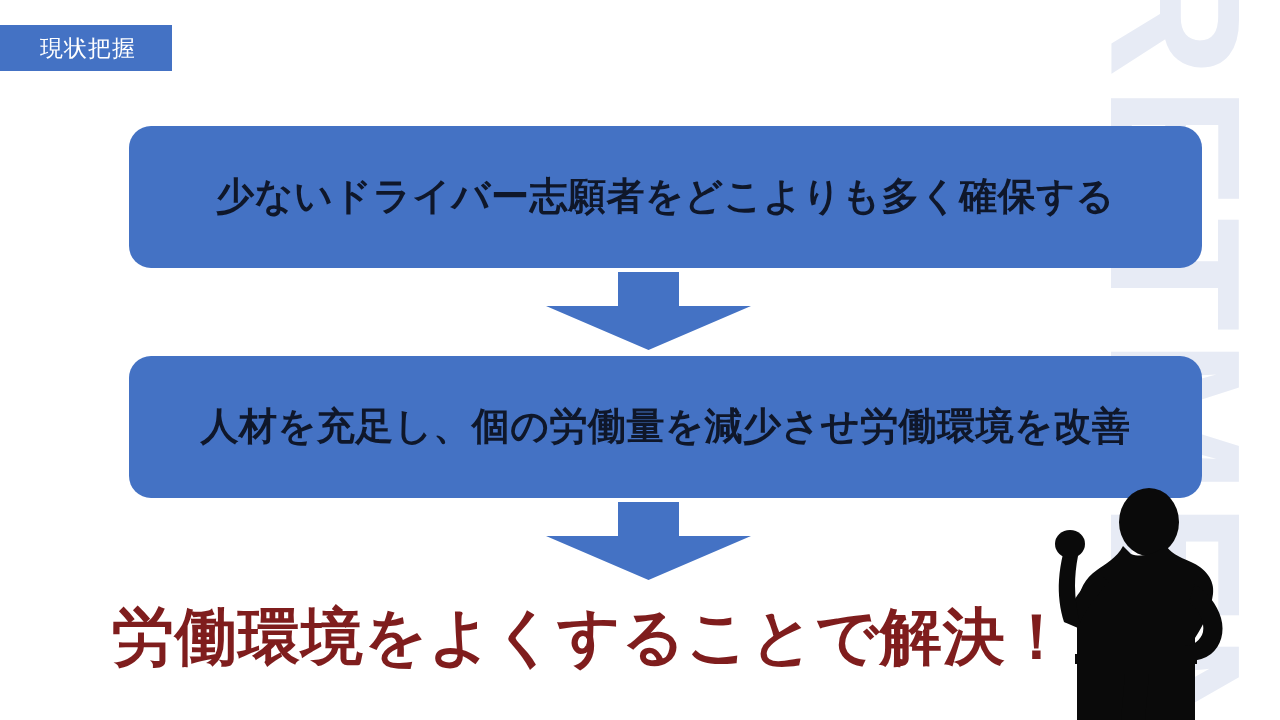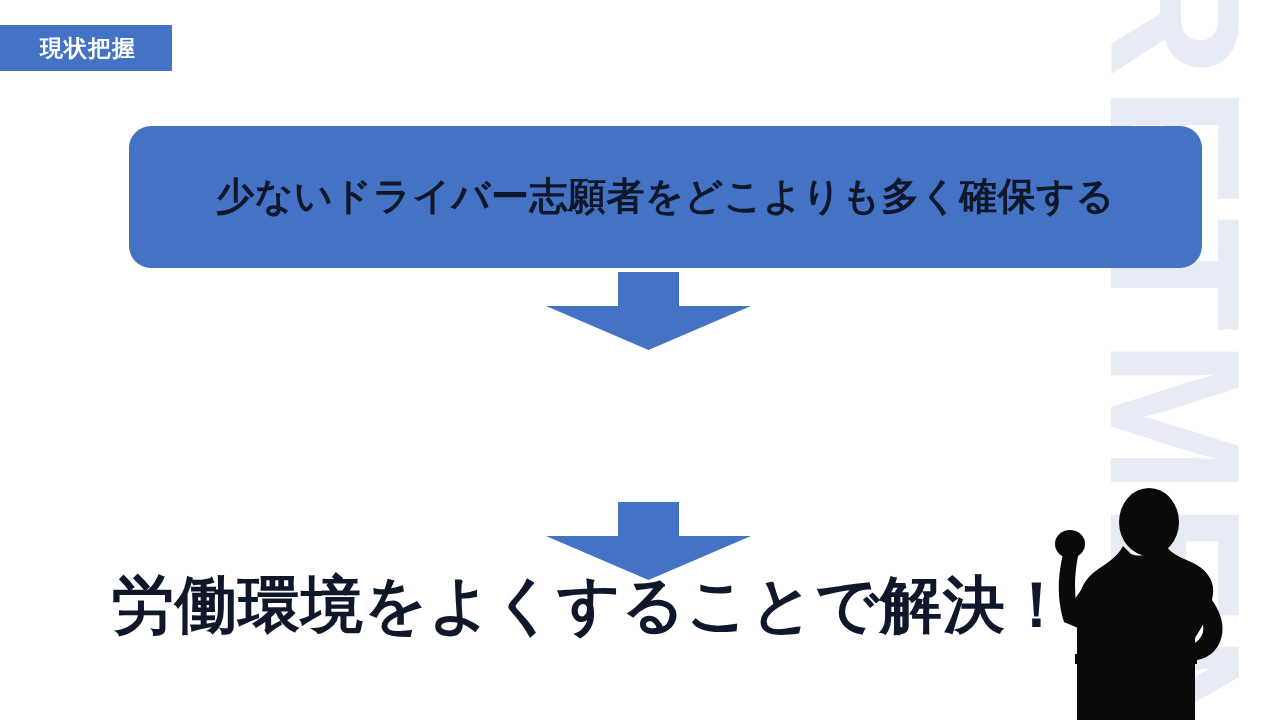--- a/index.html
+++ b/index.html
@@ -53,21 +53,21 @@
     background: #4472c4;
     display: flex;
     align-items: center;
     justify-content: center;
     box-sizing: border-box;
     padding-left: 4px;
   }
   .section-tag-label {
     color: #ffffff;
     font-size: 23px;
-    font-weight: 700;
+    font-weight: 400;
     letter-spacing: 1px;
     line-height: 1;
   }
 
   
   .flow-box {
     position: absolute;
     background: #4472c4;
     border-radius: 22px;
     display: flex;
@@ -104,22 +104,22 @@
     height: 78px;
   }
   .flow-arrow-1 { top: 272px; }
   .flow-arrow-2 { top: 502px; }
   .flow-arrow svg { display: block; width: 100%; height: 100%; }
 
   
   .conclusion {
     position: absolute;
     left: 112px;
-    top: 571px;
-    color: #0f172a;
+    top: 603px;
+    color: #7f1d1d;
     font-weight: 700;
     font-size: 62px;
     letter-spacing: 1px;
     line-height: 1.1;
     white-space: nowrap;
   }
 
   
   .silhouette {
     position: absolute;
@@ -147,20 +147,23 @@
   <div class="flow-box flow-box-1">
     <span class="flow-box-label">少ないドライバー志願者をどこよりも多く確保する</span>
   </div>
 
   <div class="flow-arrow flow-arrow-1">
     <svg viewBox="0 0 205 78" xmlns="http://www.w3.org/2000/svg" aria-hidden="true">
       <polygon points="72,0 133,0 133,34 205,34 102.5,78 0,34 72,34" fill="#4472c4"></polygon>
     </svg>
   </div>
 
+  <div class="flow-box flow-box-2">
+    <span class="flow-box-label">人材を充足し、個の労働量を減少させ労働環境を改善</span>
+  </div>
 
   <div class="flow-arrow flow-arrow-2">
     <svg viewBox="0 0 205 78" xmlns="http://www.w3.org/2000/svg" aria-hidden="true">
       <polygon points="72,0 133,0 133,34 205,34 102.5,78 0,34 72,34" fill="#4472c4"></polygon>
     </svg>
   </div>
 
   <div class="conclusion">労働環境をよくすることで解決！</div>
 
   <div class="silhouette">

